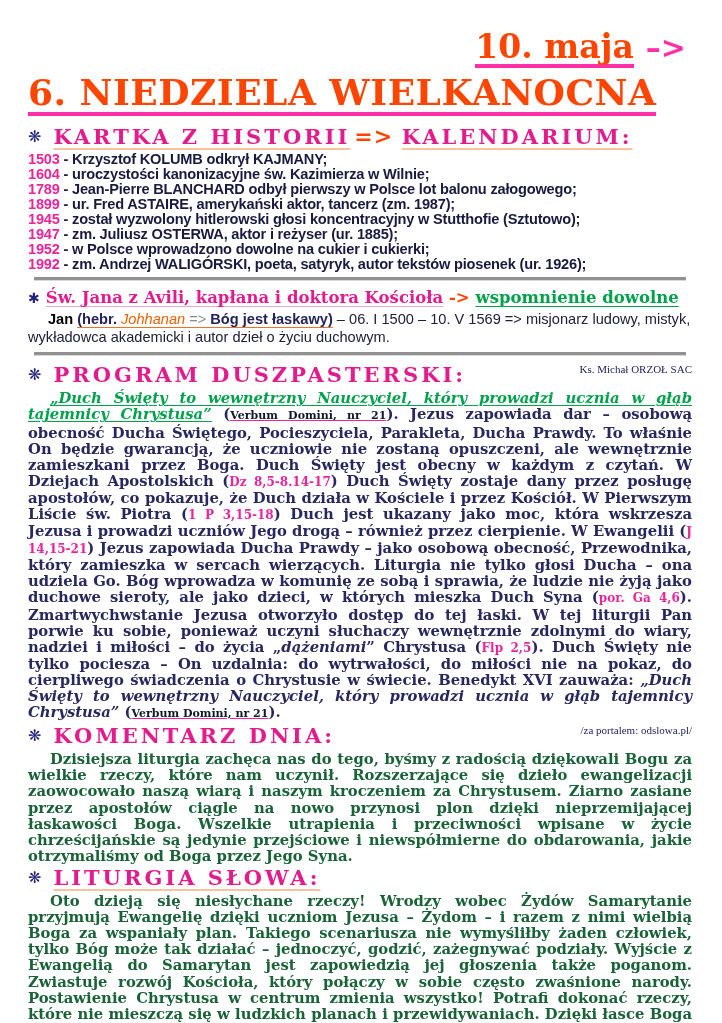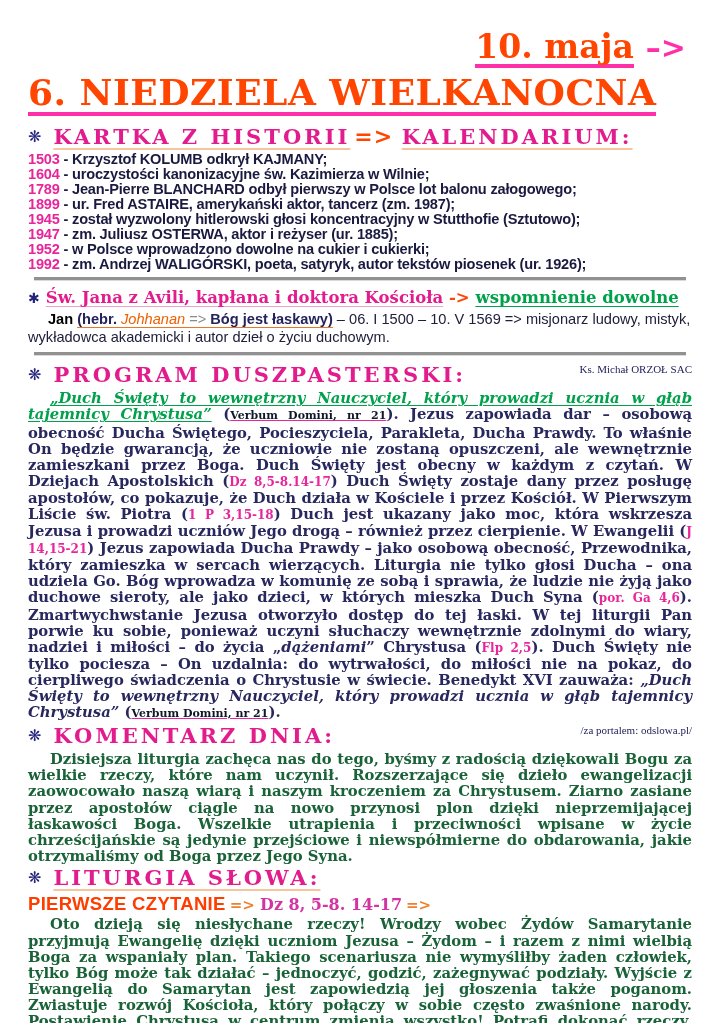--- a/index.html
+++ b/index.html
@@ -139,21 +139,15 @@
     <span class="head-icon">❋</span>
     <span class="head-title">KOMENTARZ DNIA:</span>
   </div>
   <div class="body-par green">Dzisiejsza liturgia zachęca nas do tego, byśmy z radością dziękowali Bogu za wielkie rzeczy, które nam uczynił. Rozszerzające się dzieło ewangelizacji zaowocowało naszą wiarą i naszym kroczeniem za Chrystusem. Ziarno zasiane przez apostołów ciągle na nowo przynosi plon dzięki nieprzemijającej łaskawości Boga. Wszelkie utrapienia i przeciwności wpisane w życie chrześcijańskie są jedynie przejściowe i niewspółmierne do obdarowania, jakie otrzymaliśmy od Boga przez Jego Syna.</div>
 
   <div class="sec-head">
     <span class="head-icon">❋</span>
     <span class="head-title u">LITURGIA SŁOWA:</span>
   </div>
 
-  <div class="reading-line">
-    <span class="reading-label">PIERWSZE CZYTANIE</span>
-    <span class="r-arrow"> =&gt; </span>
-    <span class="r-ref">Dz 8, 5-8. 14-17</span>
-    <span class="r-arrow"> =&gt;</span>
-  </div>
   <div class="body-par green">Oto dzieją się niesłychane rzeczy! Wrodzy wobec Żydów Samarytanie przyjmują Ewangelię dzięki uczniom Jezusa – Żydom – i razem z nimi wielbią Boga za wspaniały plan. Takiego scenariusza nie wymyśliłby żaden człowiek, tylko Bóg może tak działać – jednoczyć, godzić, zażegnywać podziały. Wyjście z Ewangelią do Samarytan jest zapowiedzią jej głoszenia także poganom. Zwiastuje rozwój Kościoła, który połączy w sobie często zwaśnione narody. Postawienie Chrystusa w centrum zmienia wszystko! Potrafi dokonać rzeczy, które nie mieszczą się w ludzkich planach i przewidywaniach. Dzięki łasce Boga wszyscy mogą zakosztować Jego łaski!</div>
 
 </div>
 
 </body></html>

